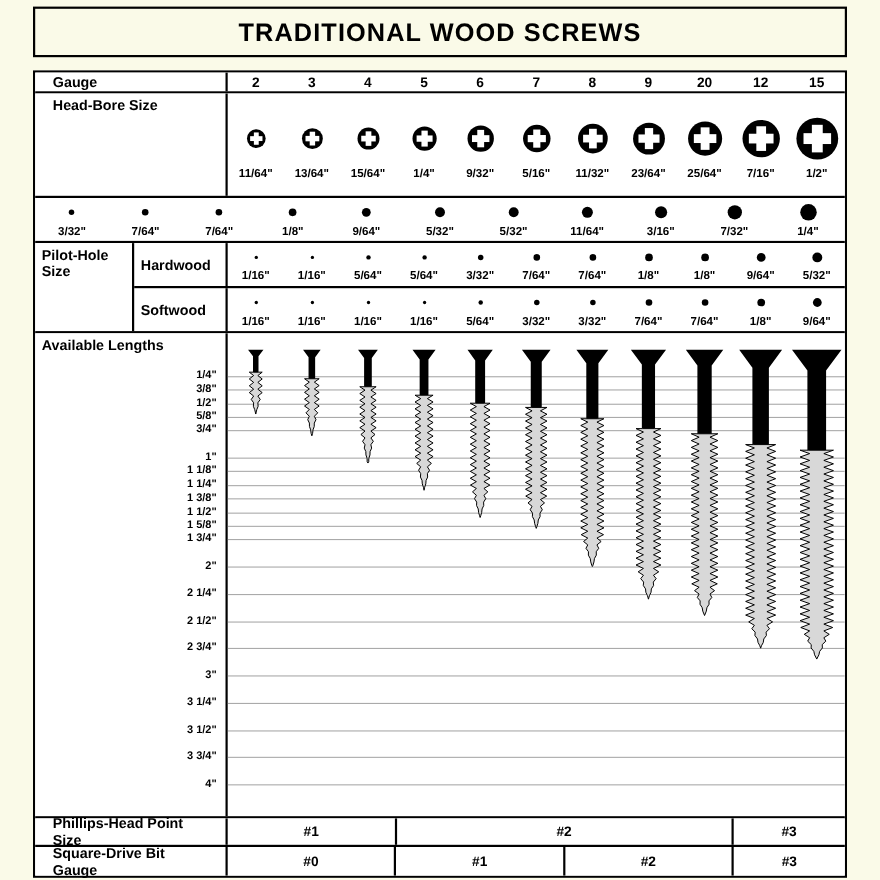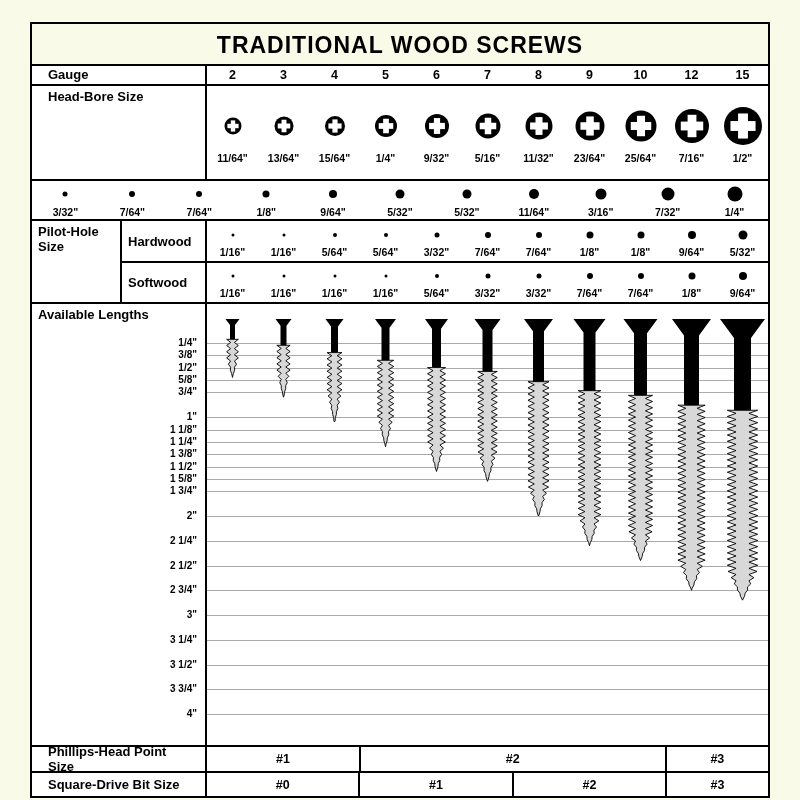--- a/index.html
+++ b/index.html
@@ -1,20 +1,20 @@
 <!DOCTYPE html>
 <html><head>
 <meta charset="utf-8">
 <style>
   * { margin:0; padding:0; box-sizing:border-box; }
   html,body { width:800px; height:800px; overflow:hidden; }
   body { background:#fafae8; font-family:"Liberation Sans", sans-serif; color:#000; }
   .page { position:relative; width:800px; height:800px; background:#fafae8; }
 
-  .title-box { position:absolute; left:30px; top:22px; width:740px; height:46px;
+  .title-box { position:absolute; left:30px; top:6px; width:740px; height:46px;
     border:2px solid #000; display:flex; align-items:center; justify-content:center;
     font-size:23px; font-weight:bold; letter-spacing:1px; background:#fafae8; }
 
   .table { position:absolute; left:30px; top:64px; width:740px; height:734px;
     border:2px solid #000; background:#fff; display:flex; flex-direction:column; }
 
   .row { display:flex; border-bottom:2px solid #000; background:#fff; }
   .row.last { border-bottom:none; }
   .r-gauge { height:22px; }
   .r-headbore { height:108px; }
@@ -73,21 +73,21 @@
       <div class="label-cell vc">Gauge</div>
       <div class="data-area" id="gauge-cells">
           <div class="col gauge-num">2</div>
           <div class="col gauge-num">3</div>
           <div class="col gauge-num">4</div>
           <div class="col gauge-num">5</div>
           <div class="col gauge-num">6</div>
           <div class="col gauge-num">7</div>
           <div class="col gauge-num">8</div>
           <div class="col gauge-num">9</div>
-          <div class="col gauge-num">10</div>
+          <div class="col gauge-num">20</div>
           <div class="col gauge-num">12</div>
           <div class="col gauge-num">15</div>
         </div>
     </div>
 
     <div class="row r-headbore">
       <div class="label-cell">Head-Bore Size</div>
       <div class="data-area" id="headbore-cells">
           <div class="col">
             <div class="hb-hold">
@@ -612,21 +612,21 @@
     <div class="row r-seg">
       <div class="label-cell vc">Phillips-Head Point Size</div>
       <div class="data-area" id="phillips-cells">
           <div class="seg" style="flex-grow: 3; flex-basis: 0px;">#1</div>
           <div class="seg bl" style="flex-grow: 6; flex-basis: 0px;">#2</div>
           <div class="seg bl" style="flex-grow: 2; flex-basis: 0px;">#3</div>
         </div>
     </div>
 
     <div class="row r-seg last">
-      <div class="label-cell vc">Square-Drive Bit Size</div>
+      <div class="label-cell vc">Square-Drive Bit Gauge</div>
       <div class="data-area" id="square-cells">
           <div class="seg" style="flex-grow: 3; flex-basis: 0px;">#0</div>
           <div class="seg bl" style="flex-grow: 3; flex-basis: 0px;">#1</div>
           <div class="seg bl" style="flex-grow: 3; flex-basis: 0px;">#2</div>
           <div class="seg bl" style="flex-grow: 2; flex-basis: 0px;">#3</div>
         </div>
     </div>
 
   </div>
 </div>

